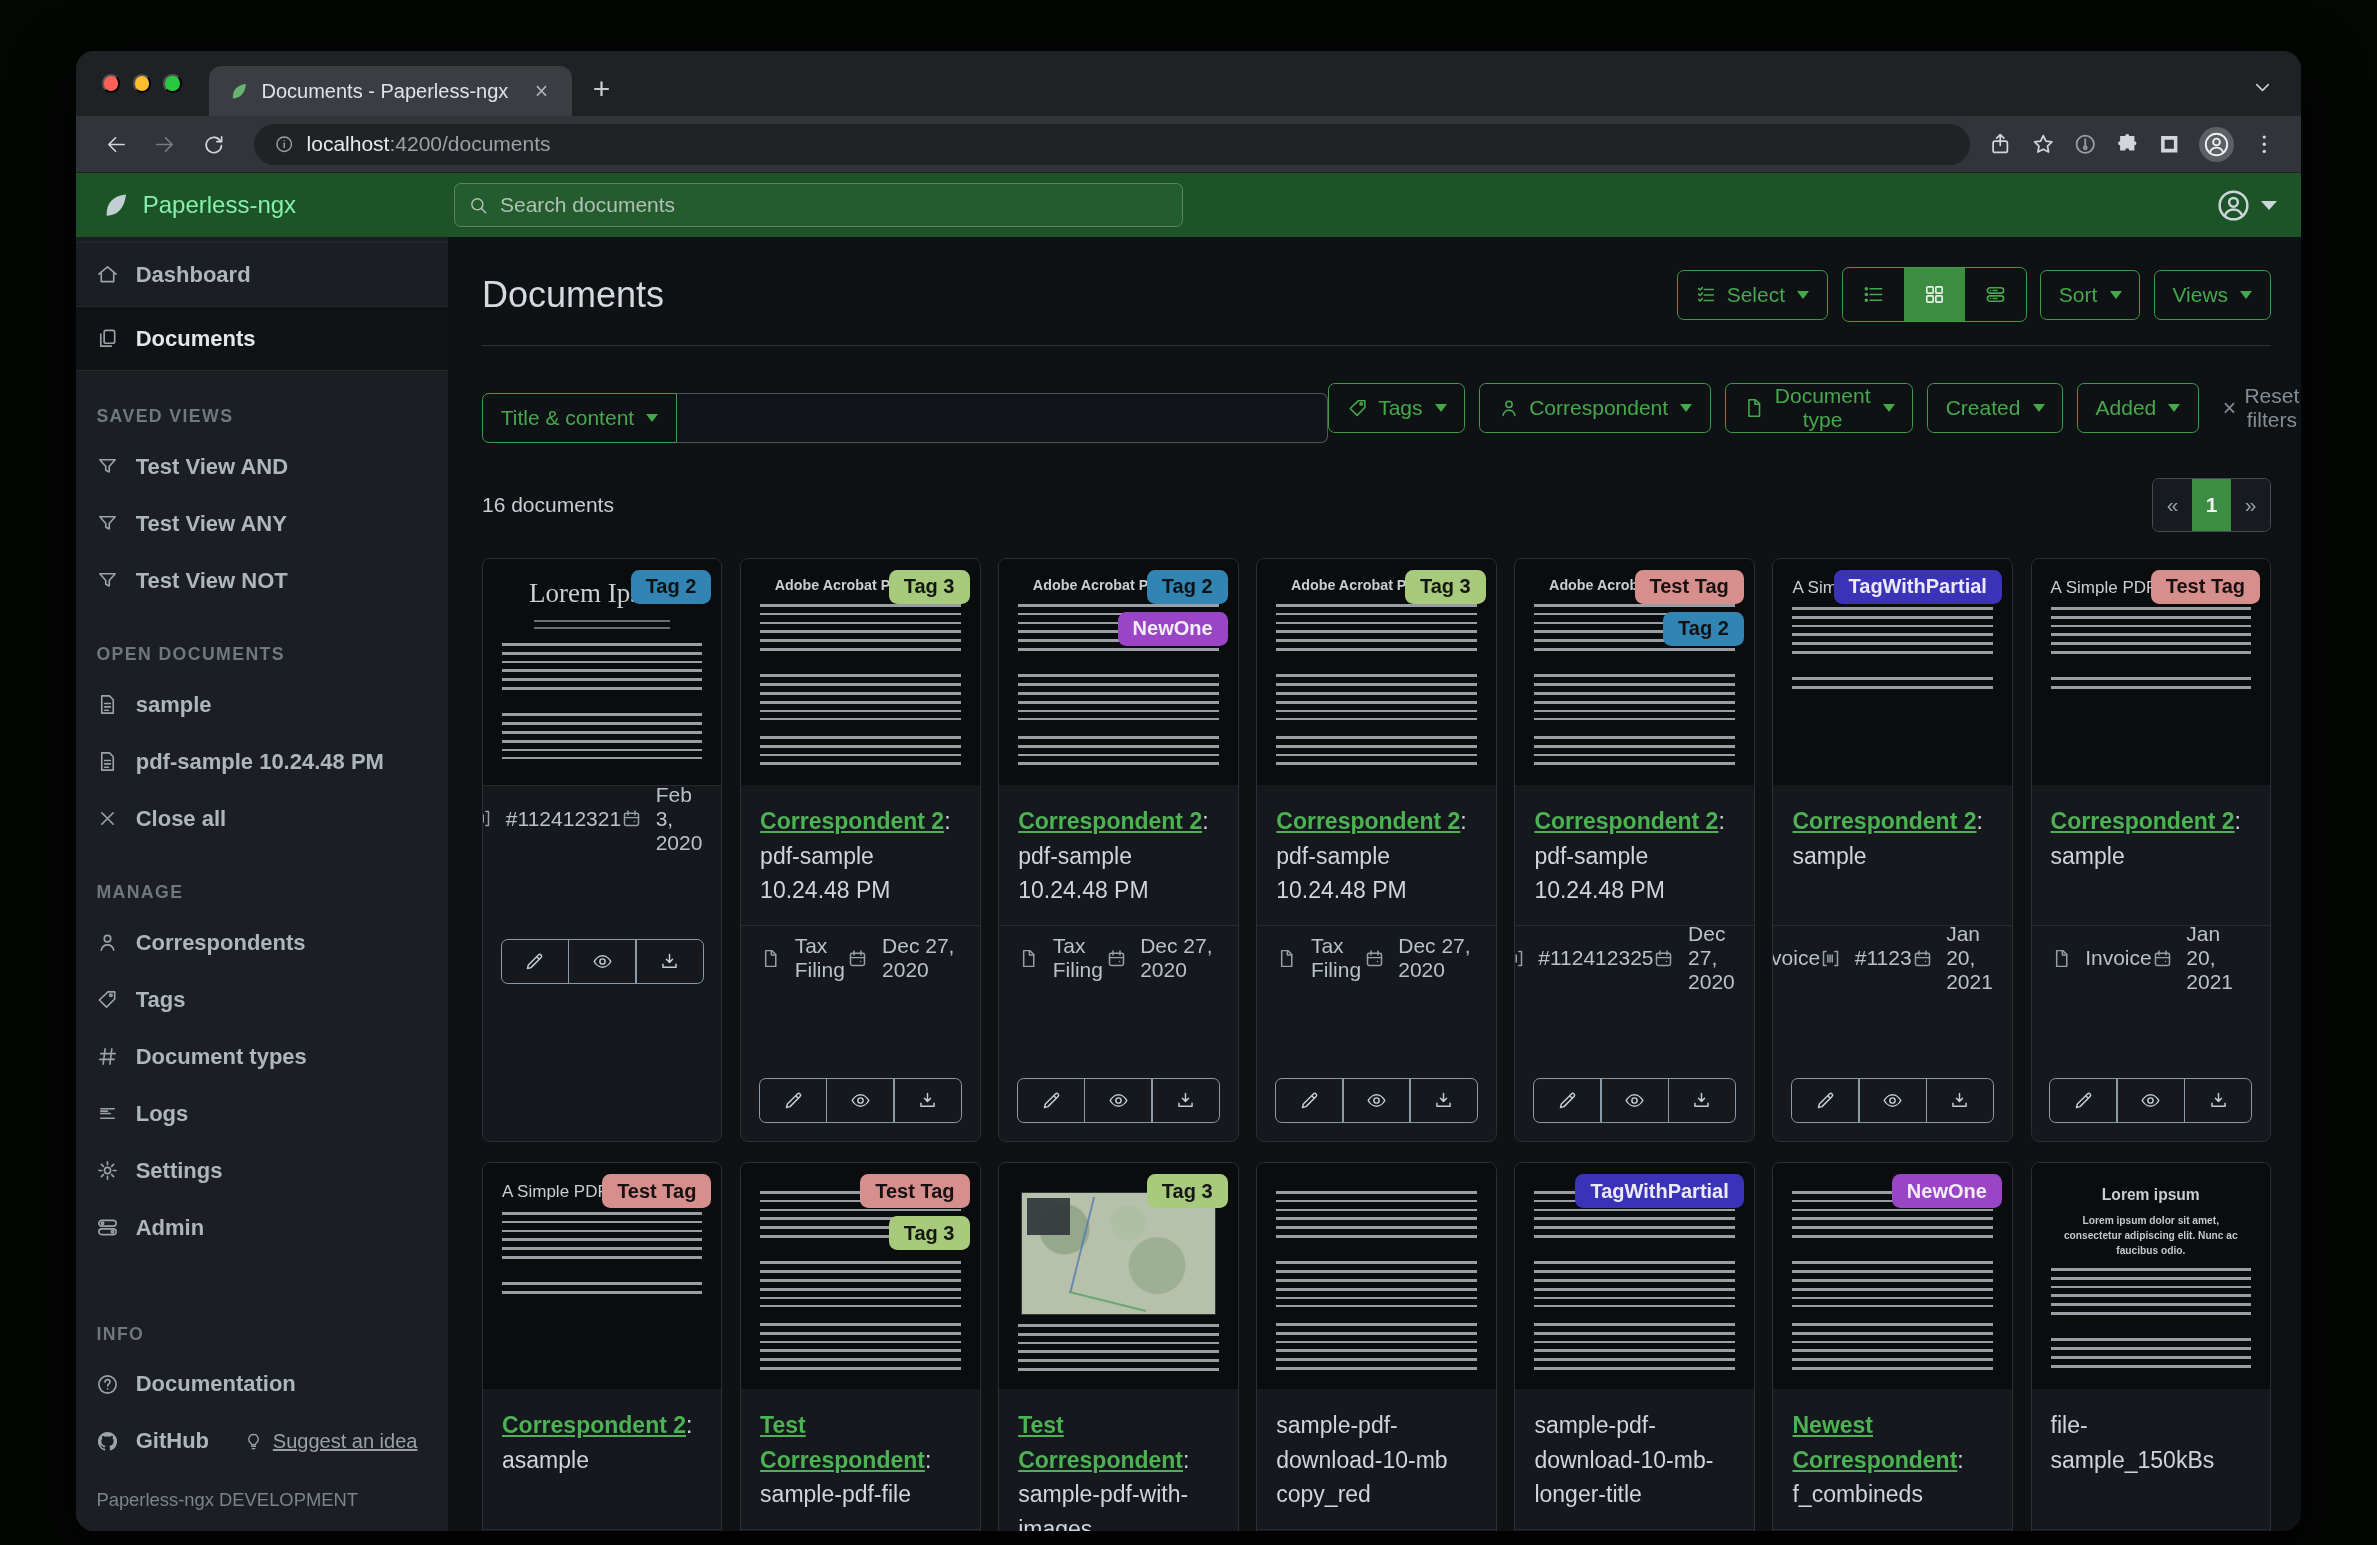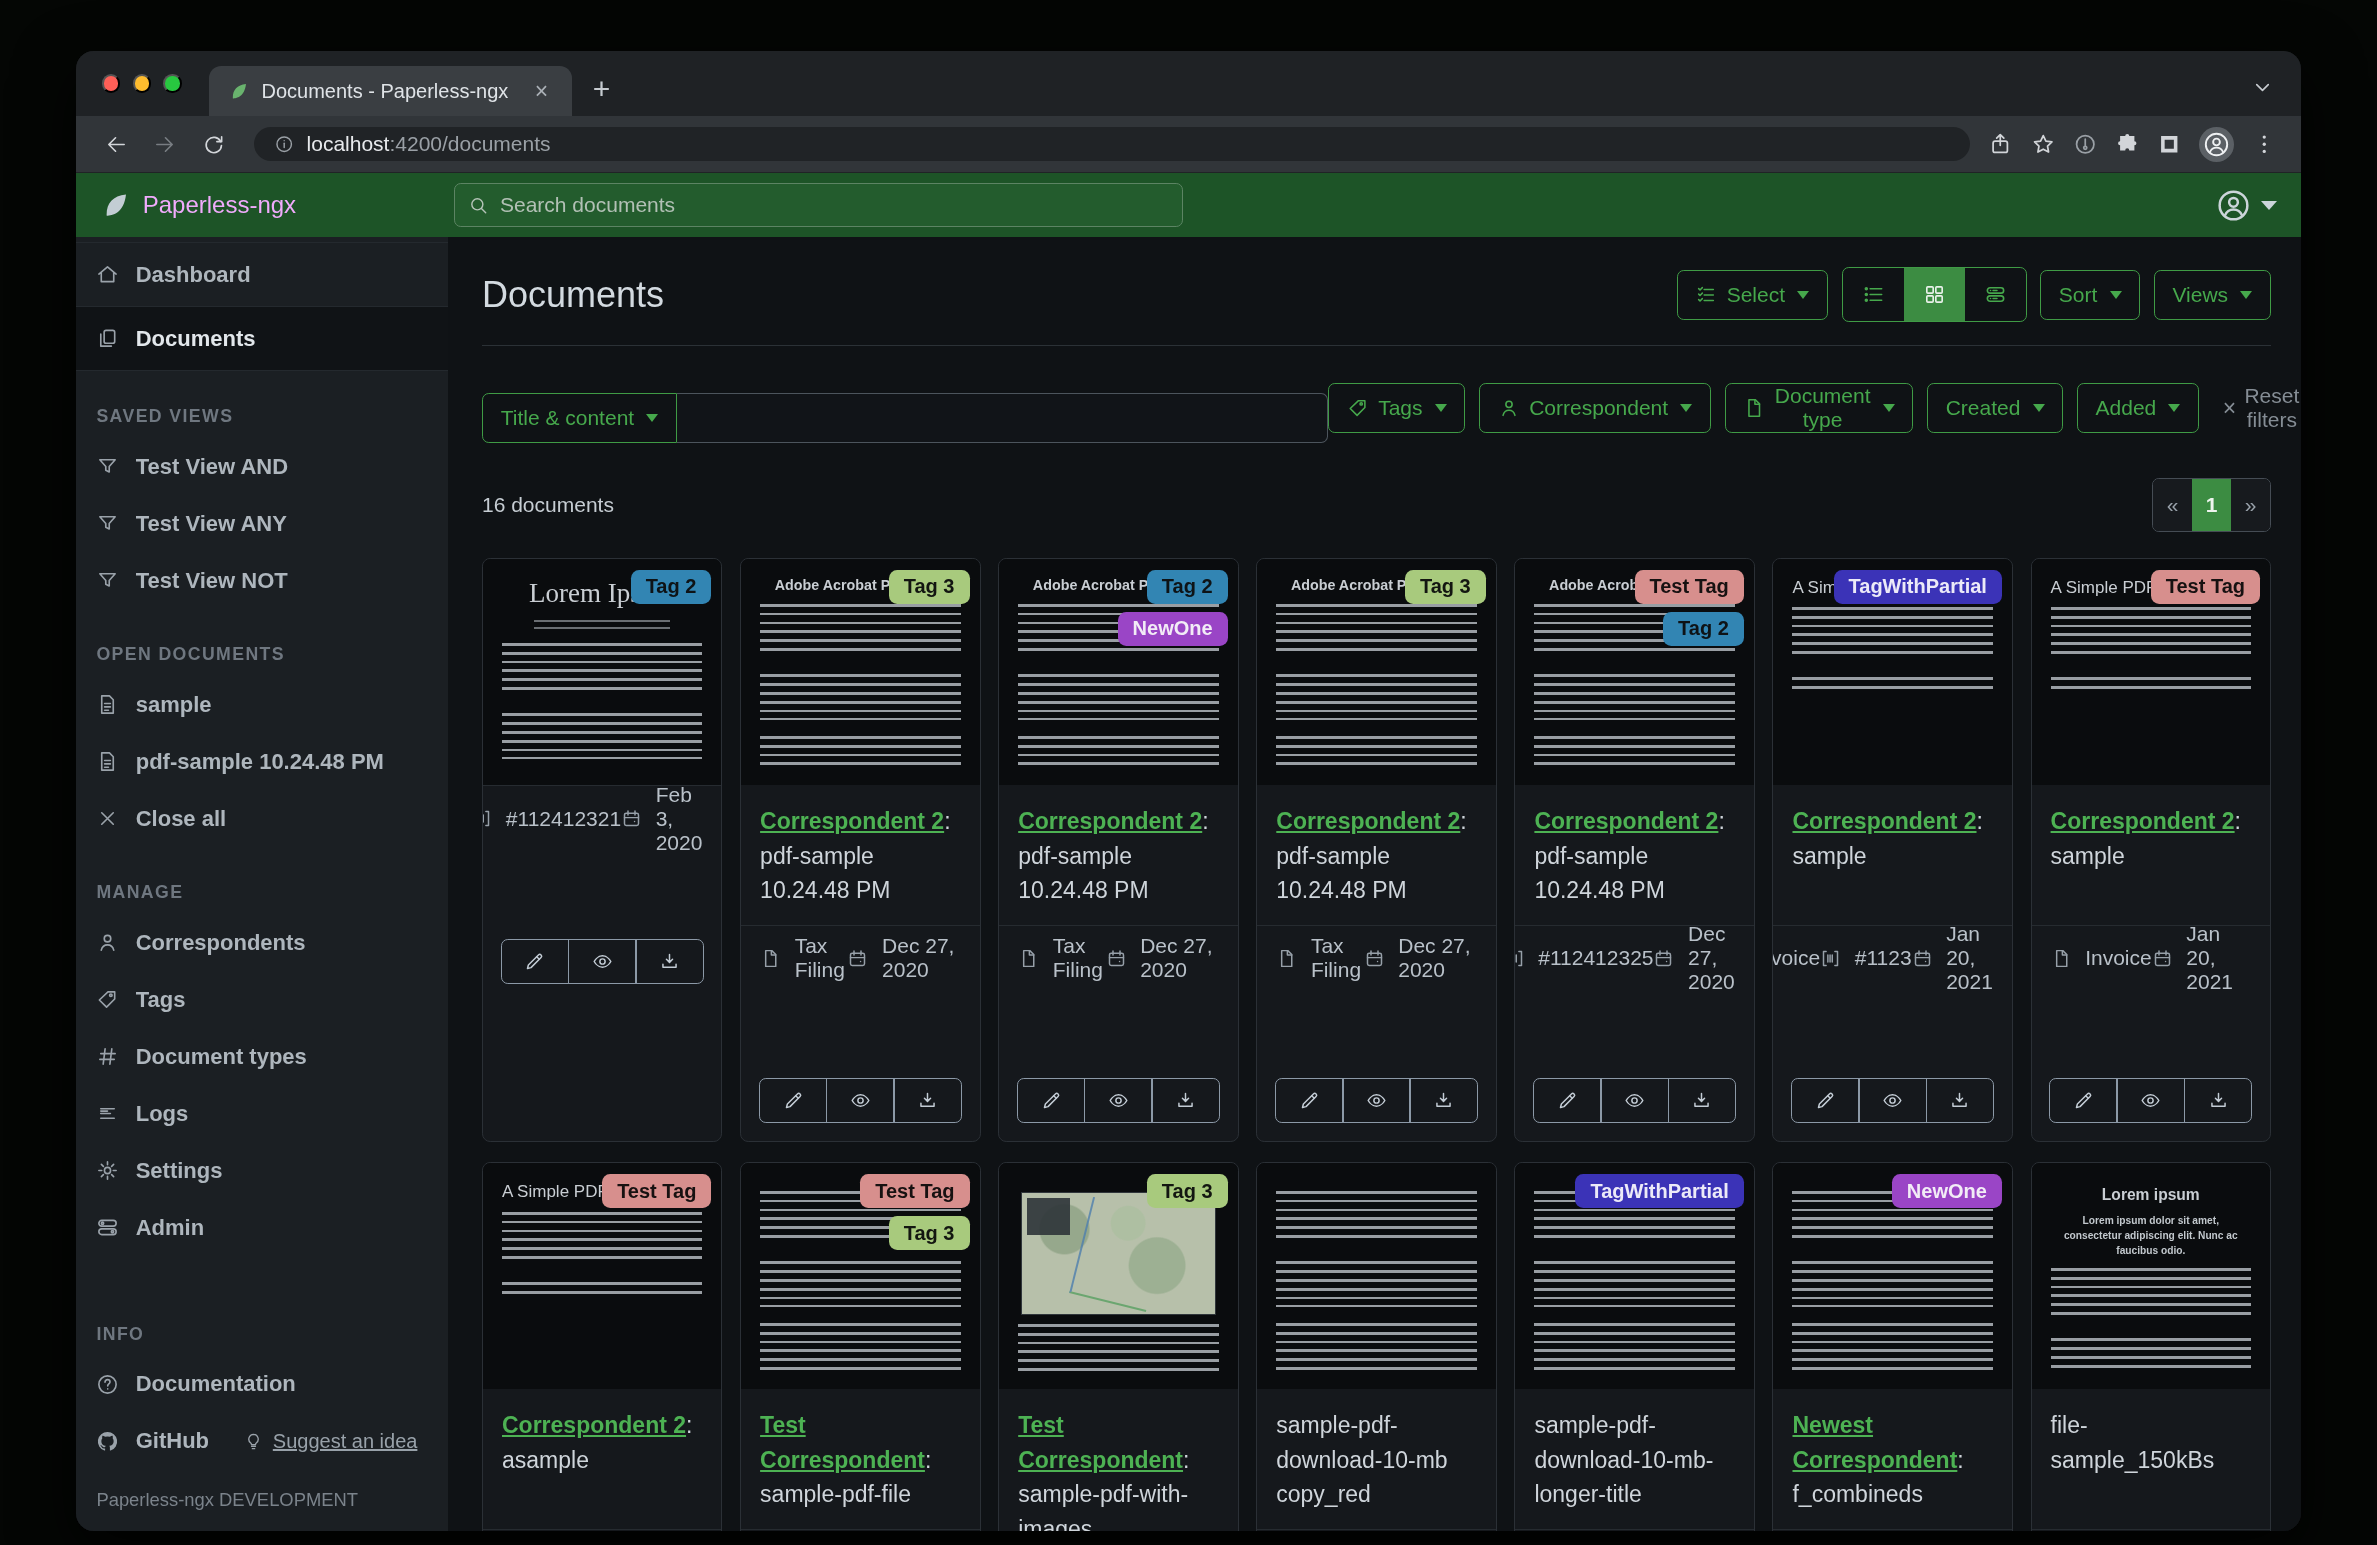--- a/index.html
+++ b/index.html
@@ -19,34 +19,34 @@
        padding:0 17.7px 0 20.4px;min-width:292px;color:#dfe3e7;font-size:20px;}
   .tab .ic{width:20.4px;height:20.4px;color:#69b36e;}
   .tab-close{color:#aab0b6;font-size:23px;line-height:1;background:none;border:none;margin-left:8.2px;cursor:default;}
   .newtab{color:#c6cbd0;font-size:30px;font-weight:300;background:none;border:none;margin:0 0 9.5px 15px;}
   .tab-chev{position:absolute;right:27px;bottom:15px;color:#c6cbd0;}
 
   
   .toolbar{height:56px;background:#313539;display:flex;align-items:center;padding:0 19px;gap:6.8px;border-bottom:1.4px solid #202326;}
   .nav-ic{background:none;border:none;color:#d2d5d9;display:flex;align-items:center;padding:4.1px 9.5px;}
   .nav-ic.dim{color:#787d82;}
-  .omnibox{flex:1;max-width:1679px;height:34px;background:#202326;border-radius:22px;display:flex;align-items:center;
+  .omnibox{flex:1;max-width:1679px;height:41px;background:#202326;border-radius:22px;display:flex;align-items:center;
            padding:0 20.4px;gap:12.2px;margin:0 12.2px;}
   .omnibox .ic{width:20.4px;height:20.4px;color:#9aa0a6;}
   .url{font-size:21px;color:#e8eaed;white-space:nowrap;}
   .url .rest{color:#9aa0a6;}
   .tb-right{display:flex;align-items:center;gap:17.7px;margin-left:auto;padding-right:5.4px;color:#d2d5d9;}
   .tb-right .ic{width:24.5px;height:24.5px;}
   .avatar-chip{width:35px;height:35px;border-radius:50%;background:#5b6065;display:flex;align-items:center;justify-content:center;color:#eef0f2;}
   .avatar-chip .ic{width:27px;height:27px;}
 
   
   .app{height:calc(100% - 122px);display:flex;flex-direction:column;background:#0f1215;}
   .navbar{height:64px;background:#1d5427;display:flex;align-items:center;padding:0 24.5px;flex:none;}
-  .brand{display:flex;align-items:center;gap:12.2px;color:#f0abfc;font-size:24px;width:353px;}
+  .brand{display:flex;align-items:center;gap:12.2px;color:#86efac;font-size:24px;width:353px;}
   .brand .ic{width:30px;height:30px;color:#c3cdd4;}
   .nav-search{width:700px;height:42px;background:#235c2d;border:1.4px solid #5c8463;border-radius:6.8px;
               display:flex;align-items:center;padding:0 13.6px;gap:9.5px;}
   .nav-search .ic{width:20.4px;height:20.4px;color:#b5c3b8;}
   .nav-search input{background:transparent;border:none;outline:none;color:#fef9c3;font-size:21px;width:100%;}
   .nav-search input::placeholder{color:#b2c0b5;}
   .nav-user{margin-left:auto;display:flex;align-items:center;gap:9.5px;color:#ccd5da;}
   .nav-user .ic{width:35px;height:35px;}
   .caret{width:0;height:0;border-left:8.2px solid transparent;border-right:8.2px solid transparent;border-top:9.5px solid currentColor;display:inline-block;}
 

